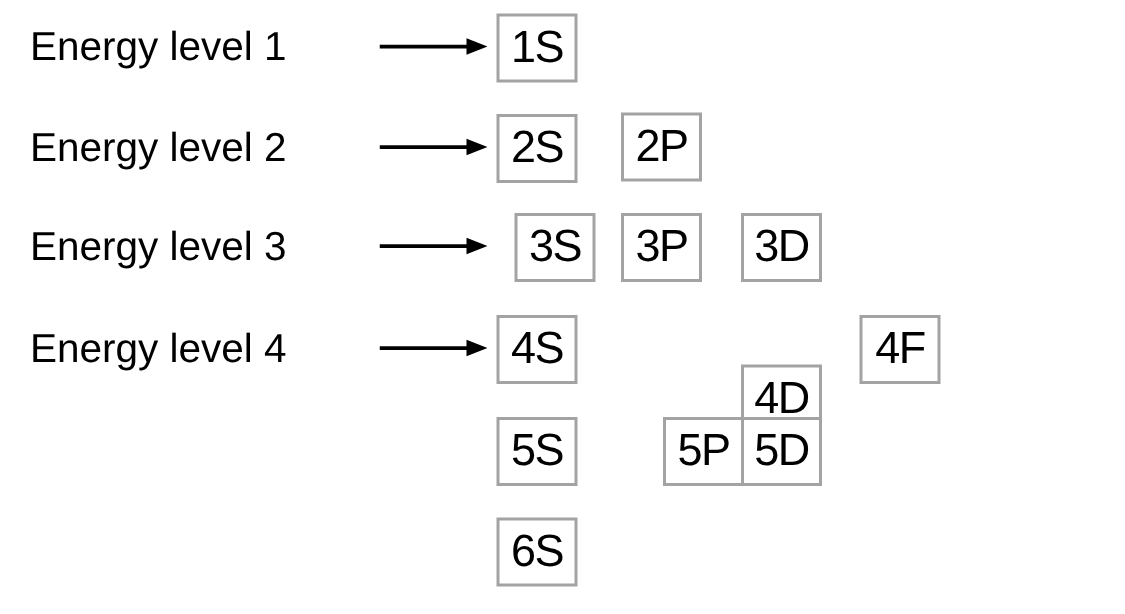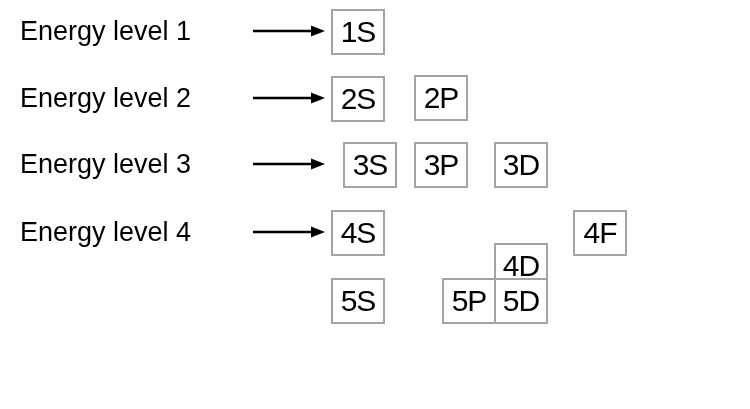--- a/index.html
+++ b/index.html
@@ -99,14 +99,15 @@
   <div class="orbital-box" style="left:494px; top:142px;">3D</div>
 
   <div class="orbital-box" style="left:331px; top:210px;">4S</div>
   <div class="orbital-box" style="left:494px; top:210px;margin-top:33px;">4D</div>
   <div class="orbital-box" style="left:573px; top:210px;">4F</div>
 
   <div class="orbital-box" style="left:331px; top:278px;">5S</div>
   <div class="orbital-box" style="left:414px; top:278px;margin-left:28px;">5P</div>
   <div class="orbital-box" style="left:494px; top:278px;">5D</div>
 
+  <div class="orbital-box" style="left:331px; top:345px;">6S</div>
 
 </div>
 
 </body></html>

